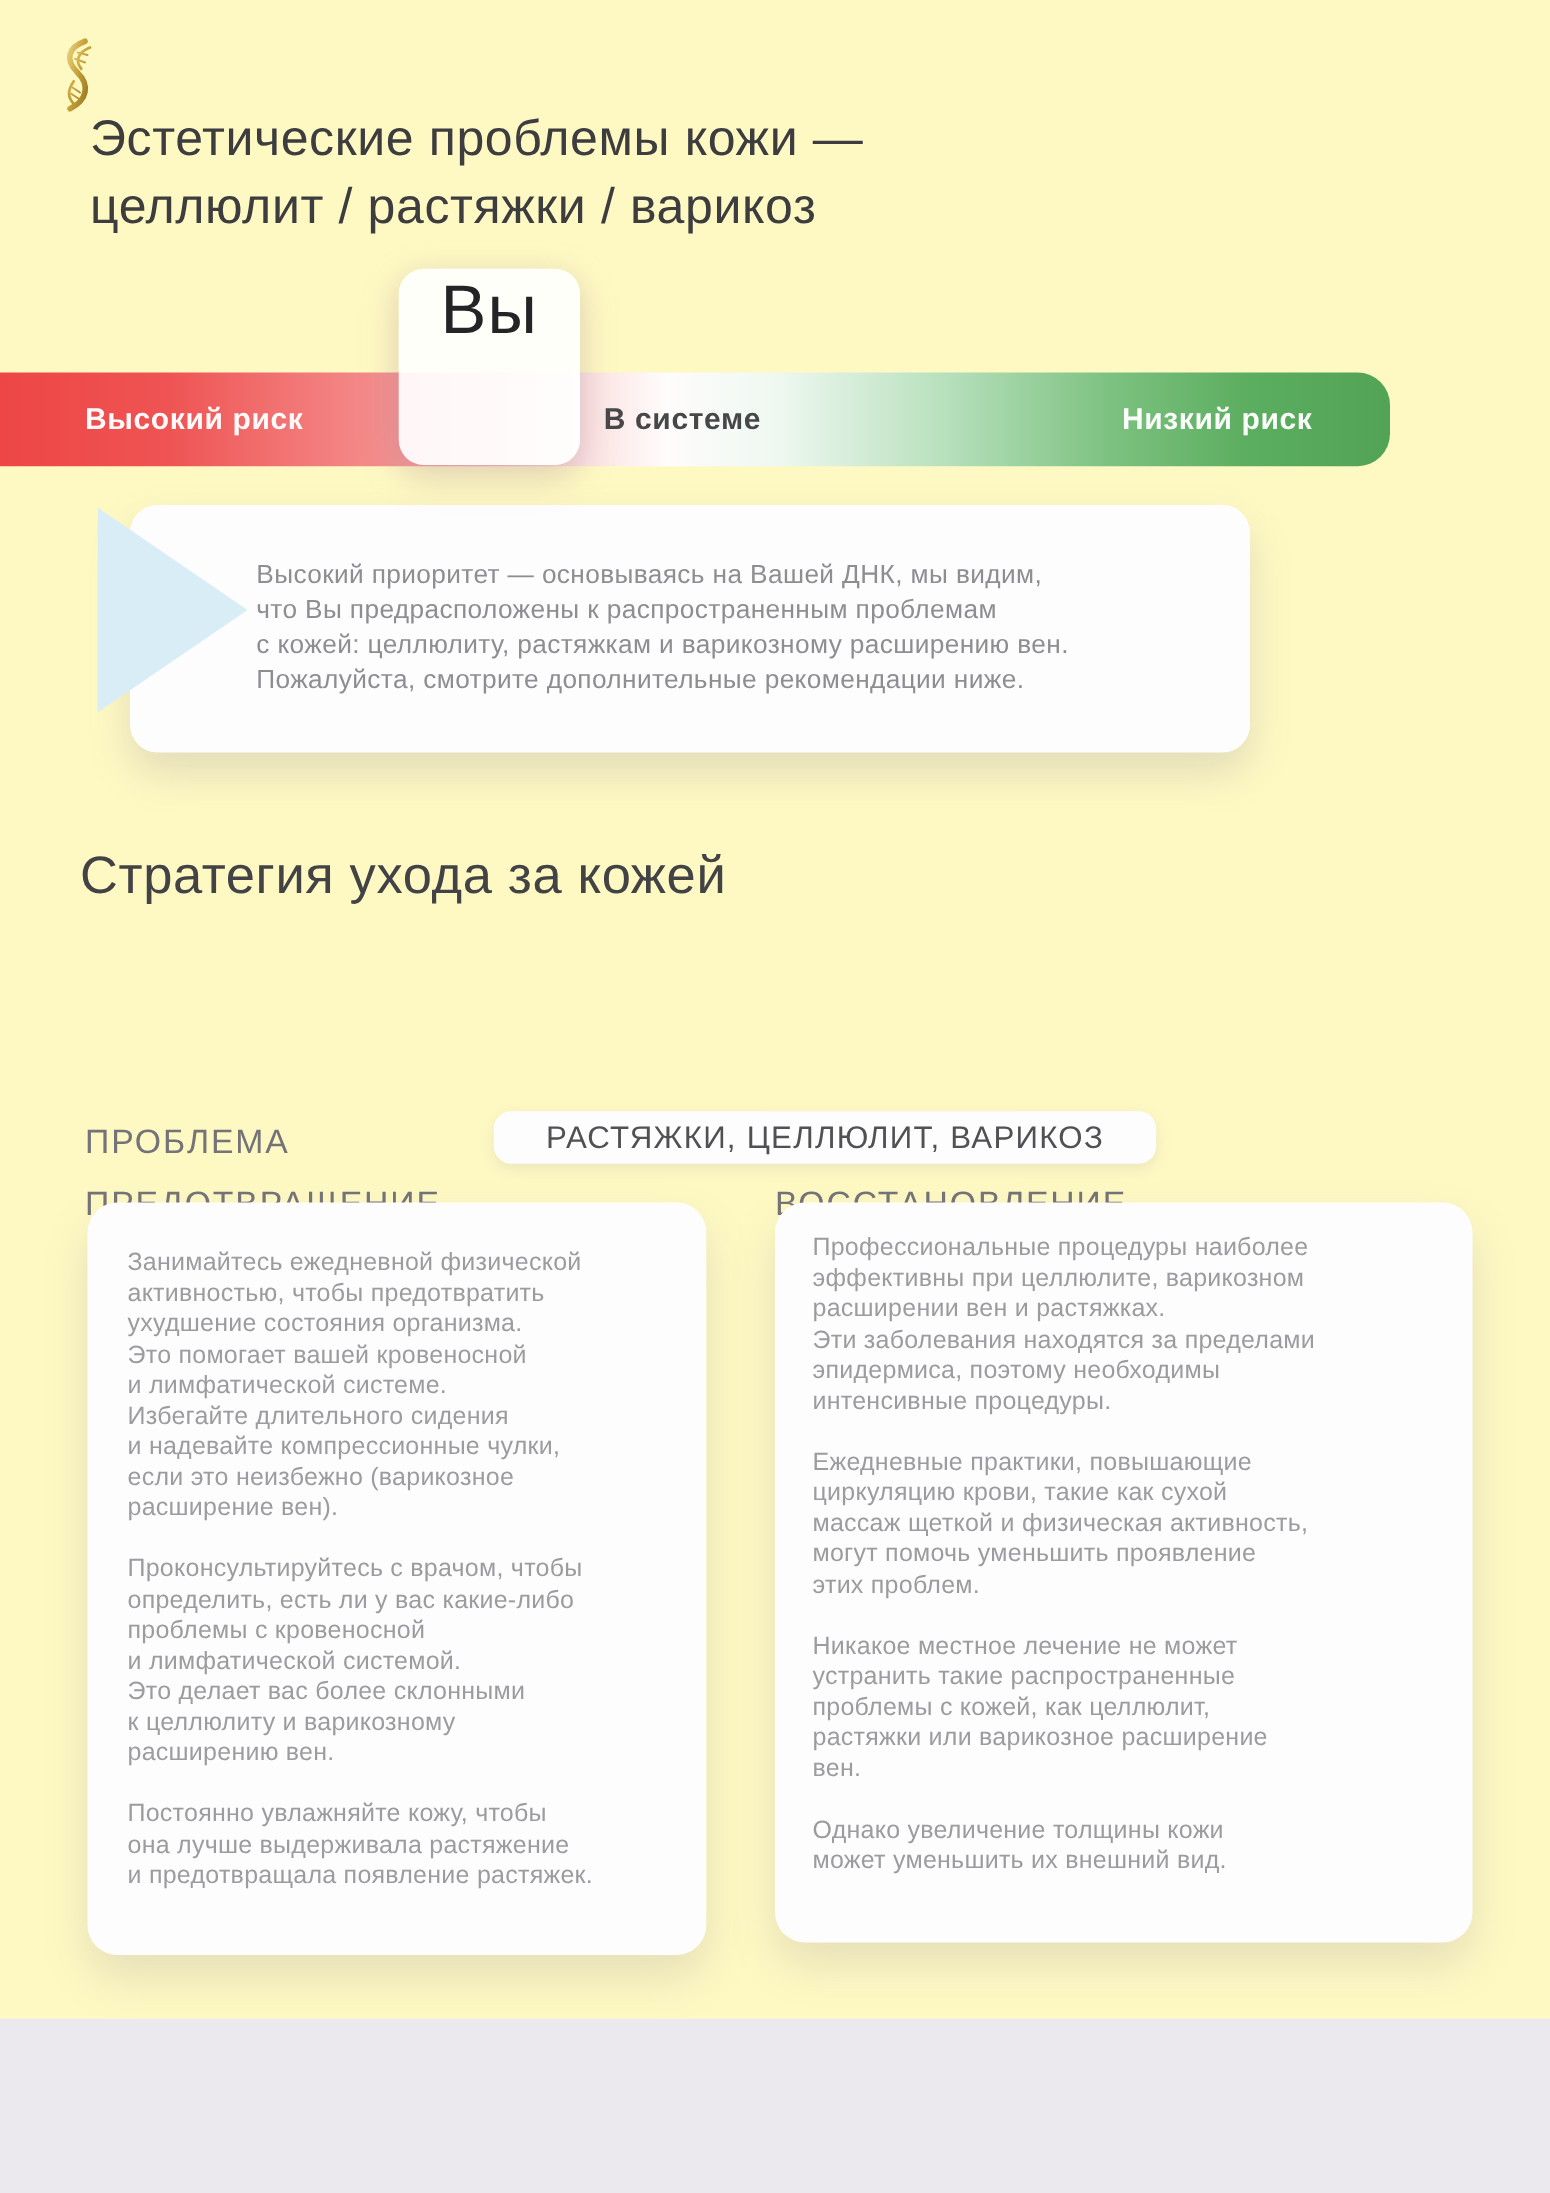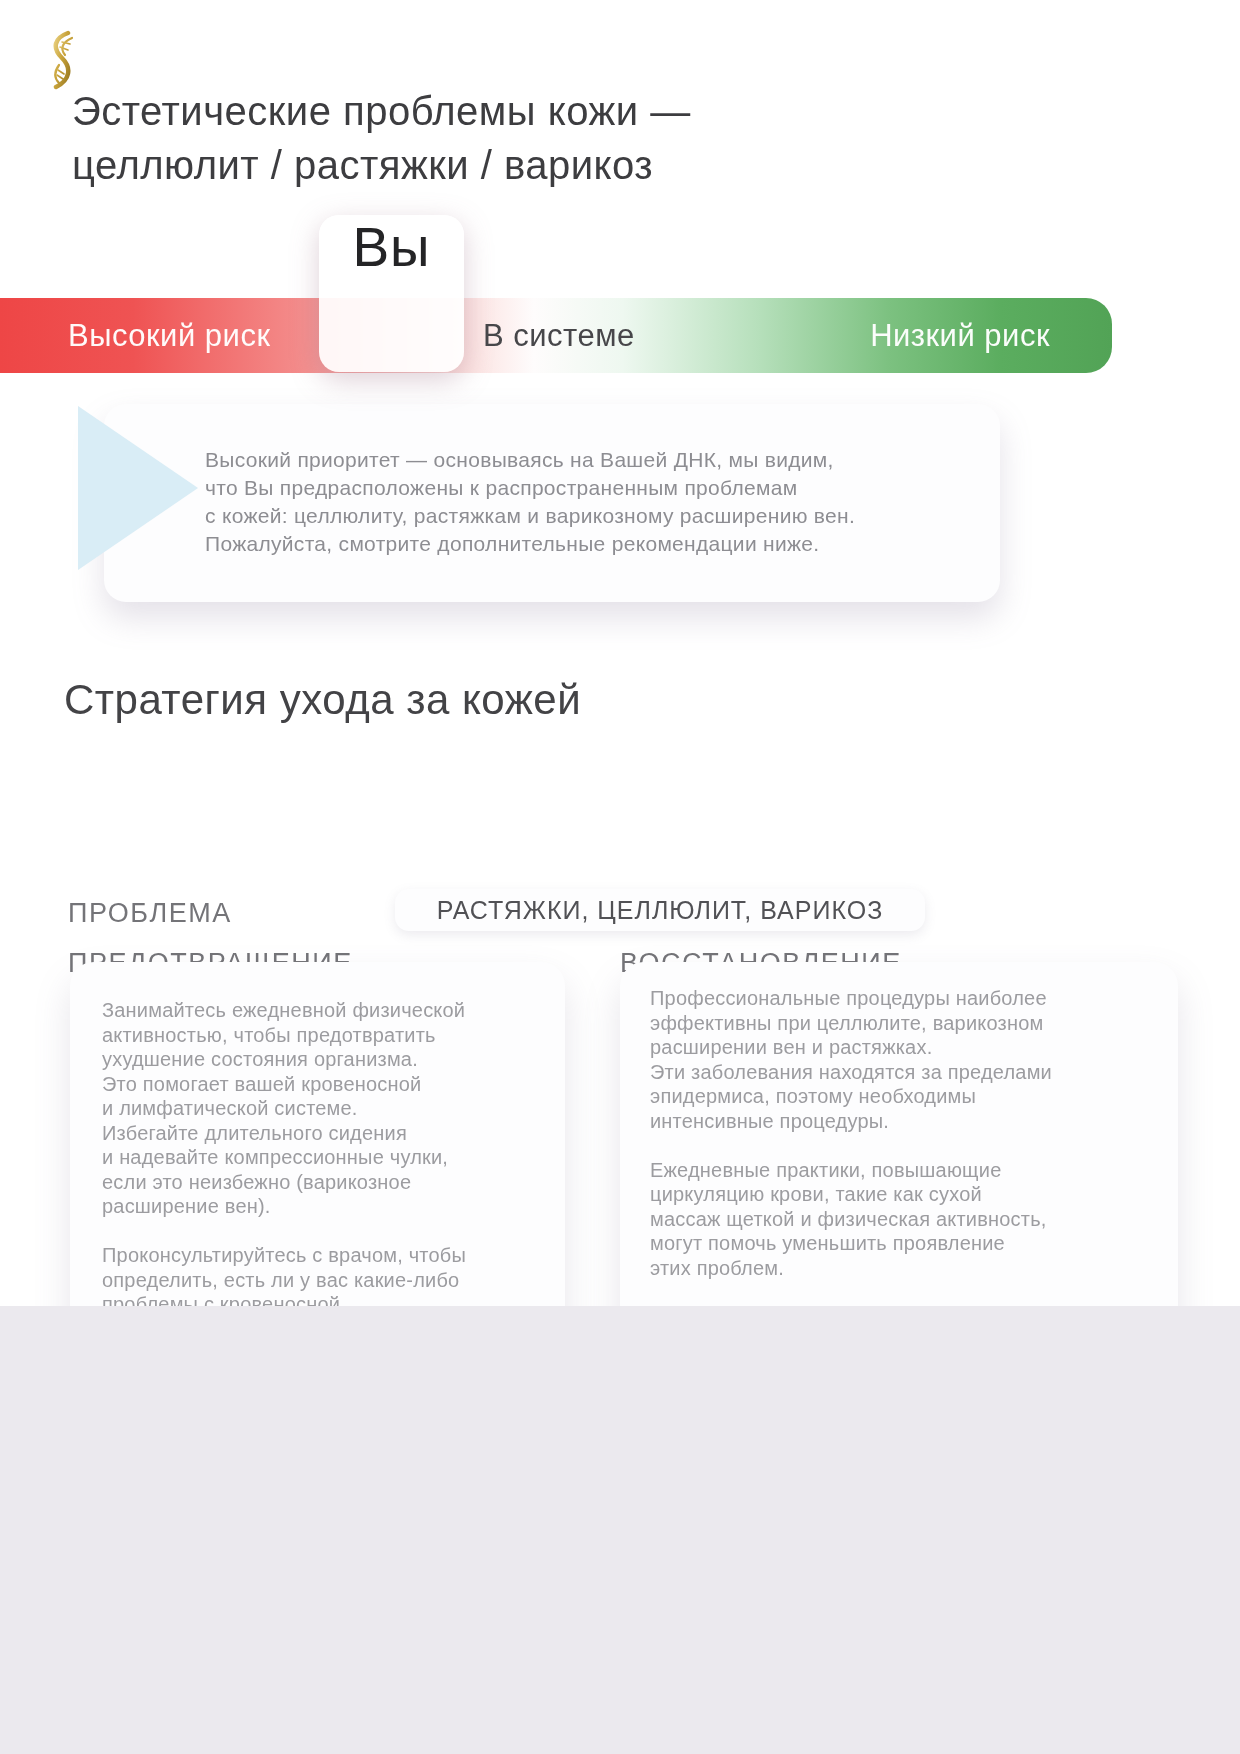--- a/index.html
+++ b/index.html
@@ -2,21 +2,21 @@
 <html><head>
 <meta charset="utf-8">
 <style>
   html,body{margin:0;padding:0;}
   body{
     width:1240px;height:1754px;
     background:#ebe9ee;
     font-family:"Liberation Sans","DejaVu Sans",sans-serif;
     -webkit-font-smoothing:antialiased;
   }
-  .page{position:relative;width:1240px;height:1306px;overflow:hidden;background:#ffffff;}
+  .page{position:relative;width:1240px;height:1615px;overflow:hidden;background:#fef9c3;}
 
   
   .logo{position:absolute;left:46px;top:30px;width:32px;height:60px;}
 
   
   .main-title{
     position:absolute;left:72px;top:84px;
     font-size:40px;line-height:54px;font-weight:300;
     color:#3d3d40;letter-spacing:.5px;white-space:pre-line;
   }
@@ -25,21 +25,21 @@
   .risk-bar{
     position:absolute;left:0;top:298px;width:1112px;height:75px;
     border-radius:0 26px 26px 0;
     background:linear-gradient(90deg,
       #ee4646 0%, #ef5353 12%, #f4908f 28%, #fbd8d6 40%,
       #fefcfc 48%, #eef8f0 56%, #b7e0bc 68%, #7cc180 80%,
       #5bad5f 90%, #52a356 100%);
     z-index:1;
   }
   .risk-label{position:absolute;top:0;height:75px;display:flex;align-items:center;
-    font-weight:400;font-size:31px;letter-spacing:.5px;}
+    font-weight:700;font-size:24px;letter-spacing:.5px;}
   .risk-high{left:68px;color:rgba(255,255,255,.97);}
   .risk-mid{left:483px;color:#47474a;}
   .risk-low{right:62px;color:rgba(255,255,255,.97);margin-left:16px;}
 
   
   .you-marker{
     position:absolute;left:319px;top:215px;width:145px;height:157px;
     background:rgba(255,255,255,.92);
     border-radius:20px;z-index:2;
     box-shadow:0 8px 28px rgba(160,120,140,.35);

